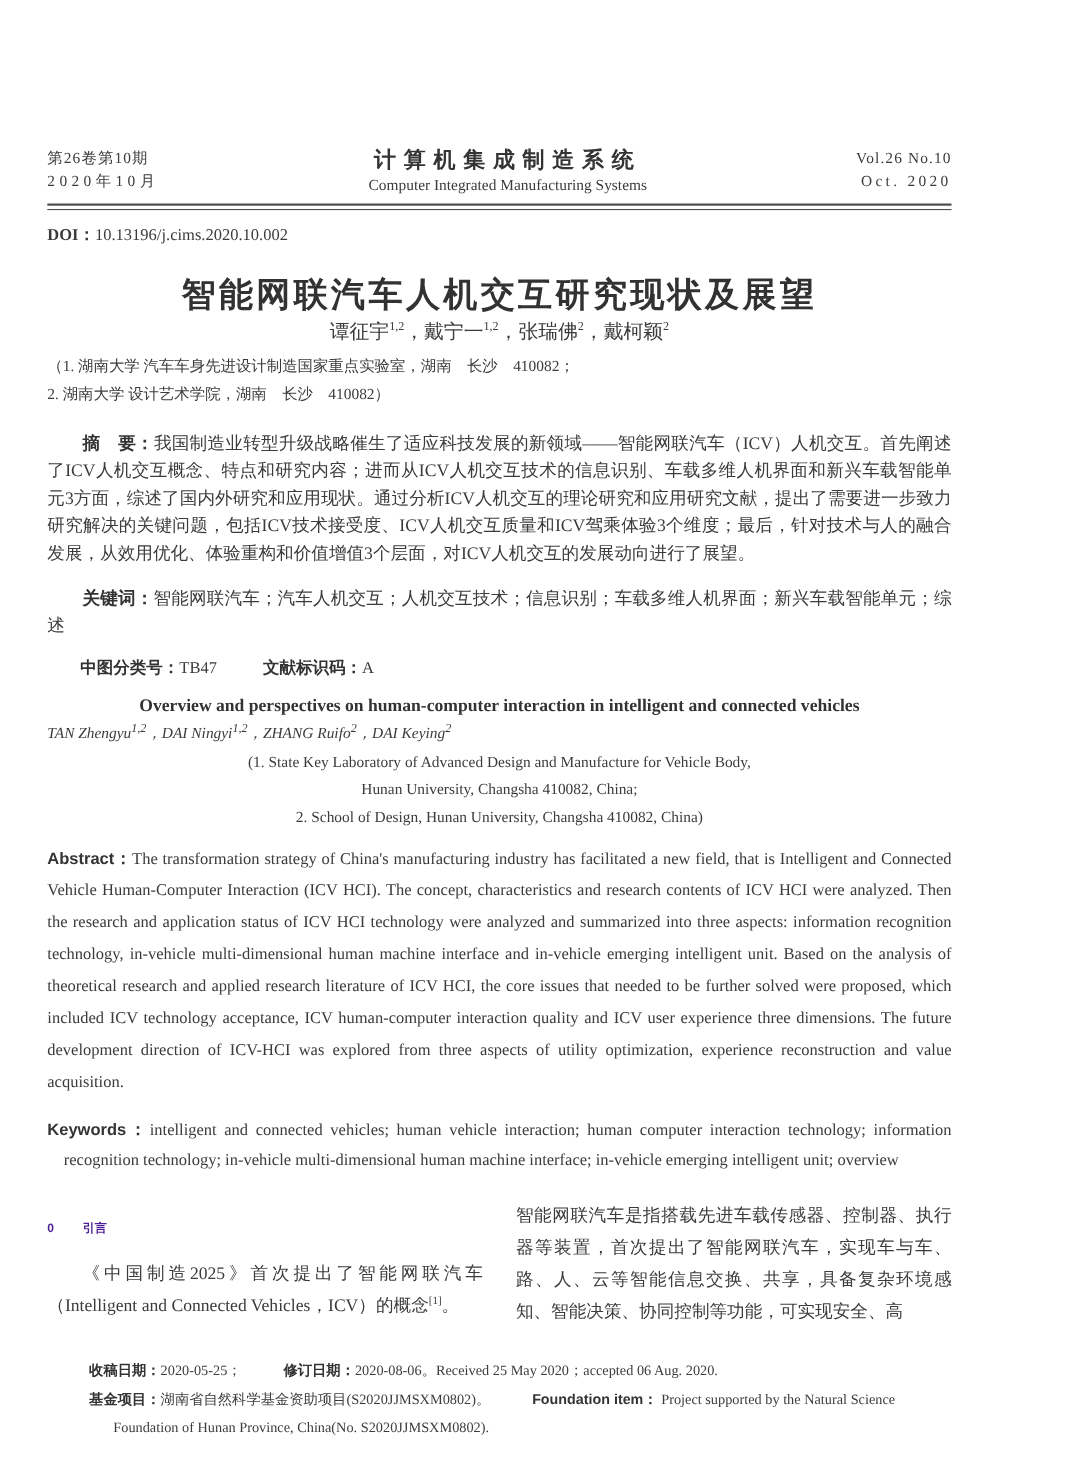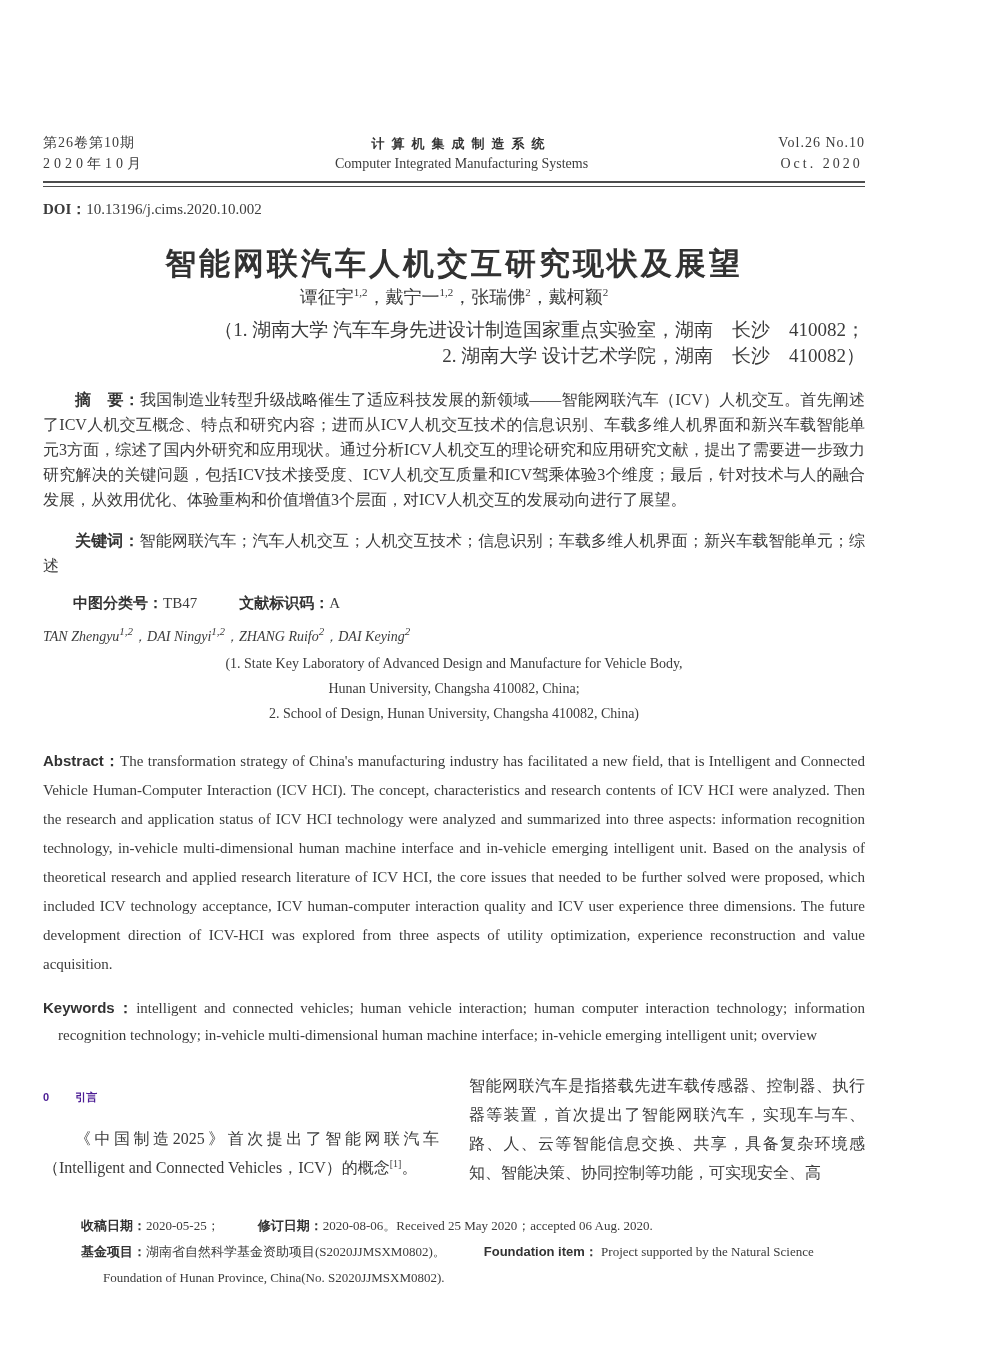--- a/index.html
+++ b/index.html
@@ -7,47 +7,47 @@
     width:992px;height:1346px;overflow:hidden;background:#ffffff;color:#3b3b3b;
     font-family:"Liberation Serif","DejaVu Serif",serif;
   }
   .page{padding:132px 85px 0 43px;width:822px;}
 
   
   .jheader{display:flex;justify-content:space-between;align-items:center;}
   .jh-left{font-size:14px;line-height:21px;letter-spacing:1px;}
   .jh-left .date{letter-spacing:4px;}
   .jh-center{text-align:center;flex:1;}
-  .jh-center .cn{font-size:13px;font-weight:bold;letter-spacing:7px;color:#343434;}
+  .jh-center .cn{font-size:20px;font-weight:bold;letter-spacing:7px;color:#343434;}
   .jh-center .en{font-size:14px;margin-top:3px;}
-  .jh-right{font-size:14px;line-height:21px;text-align:center;letter-spacing:1px;}
+  .jh-right{font-size:14px;line-height:21px;text-align:right;letter-spacing:1px;}
   .jh-right .date{letter-spacing:3px;}
   .rule-double{margin-top:7px;height:3px;border-top:2px solid #4d4d4d;border-bottom:1px solid #4d4d4d;}
 
   .doi{margin-top:13px;font-size:15px;}
   .doi b{font-weight:bold;}
 
   .title-cn{margin-top:24px;text-align:center;font-size:31px;font-weight:bold;letter-spacing:3px;
             color:#323232;font-family:"Liberation Sans","DejaVu Sans",sans-serif;}
 
   .authors-cn{text-align:center;font-size:18px;color:#3a3a3a;}
   .authors-cn sup,.authors-en sup{font-size:11px;vertical-align:super;line-height:0;}
-  .affils-cn{margin-top:8px;text-align:right;font-size:19px;line-height:26px;}
+  .affils-cn{margin-top:8px;text-align:left;font-size:14px;line-height:26px;}
 
   .abs-cn{margin-top:18px;font-size:16px;line-height:25px;text-align:justify;text-indent:2em;}
   .lbl{font-weight:bold;font-family:"Liberation Sans","DejaVu Sans",sans-serif;color:#333;}
   .kw-cn{font-size:16px;line-height:25px;text-align:justify;text-indent:2em;margin-top:1px;}
   .clc{font-size:15px;text-indent:2em;margin-top:4px;}
   .clc .pair2{margin-left:42px;}
 
   .en-title{margin-top:16px;text-align:center;font-weight:bold;font-size:16px;color:#333;}
   .authors-en{margin-top:7px;text-align:left;font-style:italic;font-size:14px;}
   .affils-en{margin-top:5px;text-align:center;font-size:14px;line-height:25px;}
 
-  .abs-en{margin-top:20px;font-size:15px;line-height:29px;text-align:justify;}
+  .abs-en{margin-top:10px;font-size:15px;line-height:29px;text-align:justify;}
   .kw-en{font-size:15px;line-height:27px;text-align:justify;padding-left:15px;text-indent:-15px;margin-top:2px;}
 
   .body-cols{margin-top:22px;display:flex;justify-content:space-between;}
   .col{width:396px;font-size:16px;line-height:29px;text-align:justify;}
   .sec-head{margin:12px 0 12px 0;font-size:11px;font-weight:bold;color:#4c1d95;
             font-family:"Liberation Sans","DejaVu Sans",sans-serif;}
   .sec-head .no{margin-right:26px;}
   .indent{text-indent:2em;margin:0;}
   .noindent{text-indent:0;margin:0;}
   sup.ref{font-size:10px;vertical-align:super;line-height:0;}
@@ -97,20 +97,21 @@
   </p>
 
   <p class="kw-cn">
     <span class="lbl">关键词：</span><span>智能网联汽车；汽车人机交互；人机交互技术；信息识别；车载多维人机界面；新兴车载智能单元；综述</span>
   </p>
 
   <p class="clc">
     <span class="lbl">中图分类号：</span><span>TB47</span><span class="pair2"><span class="lbl">文献标识码：</span><span>A</span></span>
   </p>
 
+  <div class="en-title">Overview and perspectives on human-computer interaction in intelligent and connected vehicles</div>
 
   <div class="authors-en">
     <span><span>TAN Zhengyu</span><sup>1,2</sup><span>，</span></span><span><span>DAI Ningyi</span><sup>1,2</sup><span>，</span></span><span><span>ZHANG Ruifo</span><sup>2</sup><span>，</span></span><span><span>DAI Keying</span><sup>2</sup></span>
   </div>
 
   <div class="affils-en">
     <div>(1. State Key Laboratory of Advanced Design and Manufacture for Vehicle Body,</div>
     <div>Hunan University, Changsha 410082, China;</div>
     <div>2. School of Design, Hunan University, Changsha 410082, China)</div>
   </div>

